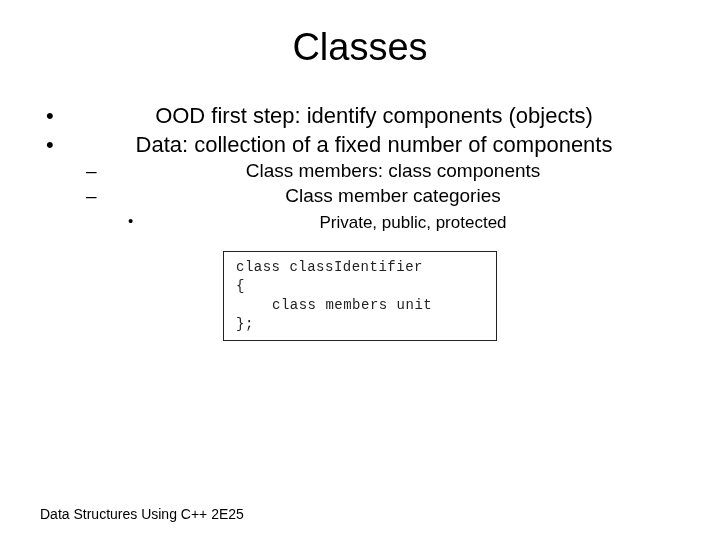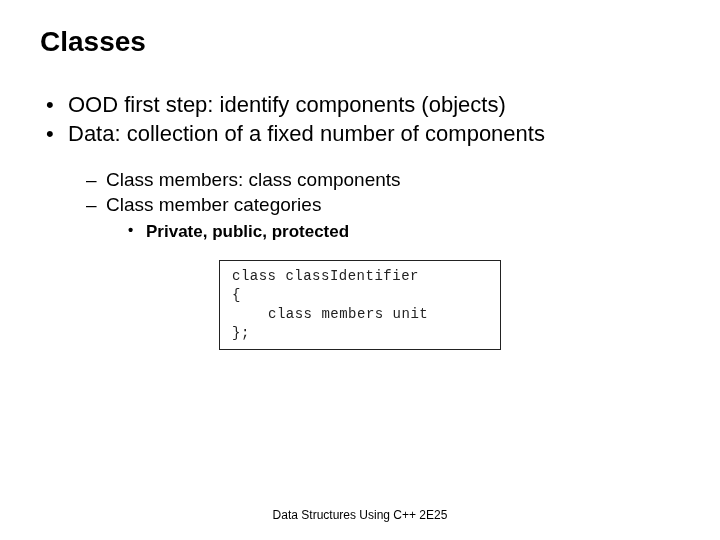--- a/index.html
+++ b/index.html
@@ -13,104 +13,104 @@
     overflow: hidden;
   }
   .slide {
     box-sizing: border-box;
     width: 720px;
     height: 540px;
     padding: 20px 40px 18px 40px;
     position: relative;
   }
   .title {
-    text-align: left;
-    font-size: 28px;
+    text-align: center;
+    font-size: 38px;
     margin: 6px 0 34px 0;
-    font-weight: bold;
+    font-weight: normal;
   }
   ul.level1 {
     list-style: none;
     padding: 0;
     margin: 0 0 0 2px;
     font-size: 22px;
     line-height: 1.22;
   }
   ul.level1 > li {
     position: relative;
     padding-left: 26px;
     margin: 0 0 2px 0;
+    text-align: center;
   }
   ul.level1 > li::before {
     content: "•";
     position: absolute;
     left: 4px;
     top: 0;
     font-size: 22px;
   }
   ul.level2 {
     list-style: none;
     padding: 0;
-    margin: 20px 0 0 18px;
+    margin: 0 0 0 18px;
     font-size: 19px;
     line-height: 1.25;
   }
   ul.level2 > li {
     position: relative;
     padding-left: 20px;
     margin: 0 0 2px 0;
   }
   ul.level2 > li::before {
     content: "–";
     position: absolute;
     left: 0;
     top: 0;
   }
   ul.level3 {
     list-style: none;
     padding: 0;
     margin: 4px 0 0 22px;
     font-size: 17px;
     line-height: 1.25;
-    font-weight: bold;
   }
   ul.level3 > li {
     position: relative;
     padding-left: 18px;
     margin: 0 0 2px 0;
   }
   ul.level3 > li::before {
     content: "•";
     position: absolute;
     left: 0;
     top: 0;
     font-size: 15px;
   }
   .code-box {
     margin: 18px auto 0 auto;
     border: 1px solid #222;
-    padding: 6px 8px 6px 12px;
+    padding: 6px 0 6px 12px;
     width: 260px;
     font-family: "Courier New", Courier, monospace;
     font-size: 14px;
     line-height: 1.35;
     color: #222;
     letter-spacing: 0.5px;
   }
   .code-box .indent {
     padding-left: 36px;
   }
   .footer {
     position: absolute;
     left: 40px;
     right: 40px;
     bottom: 18px;
     display: flex;
-    justify-content: center;
-    font-size: 12px;
+    justify-content: flex-start;
+    font-size: 14px;
   }
 </style>
 </head>
 <body>
 
 <div class="slide">
 
   <h1 class="title">Classes</h1>
 
   <ul class="level1">

